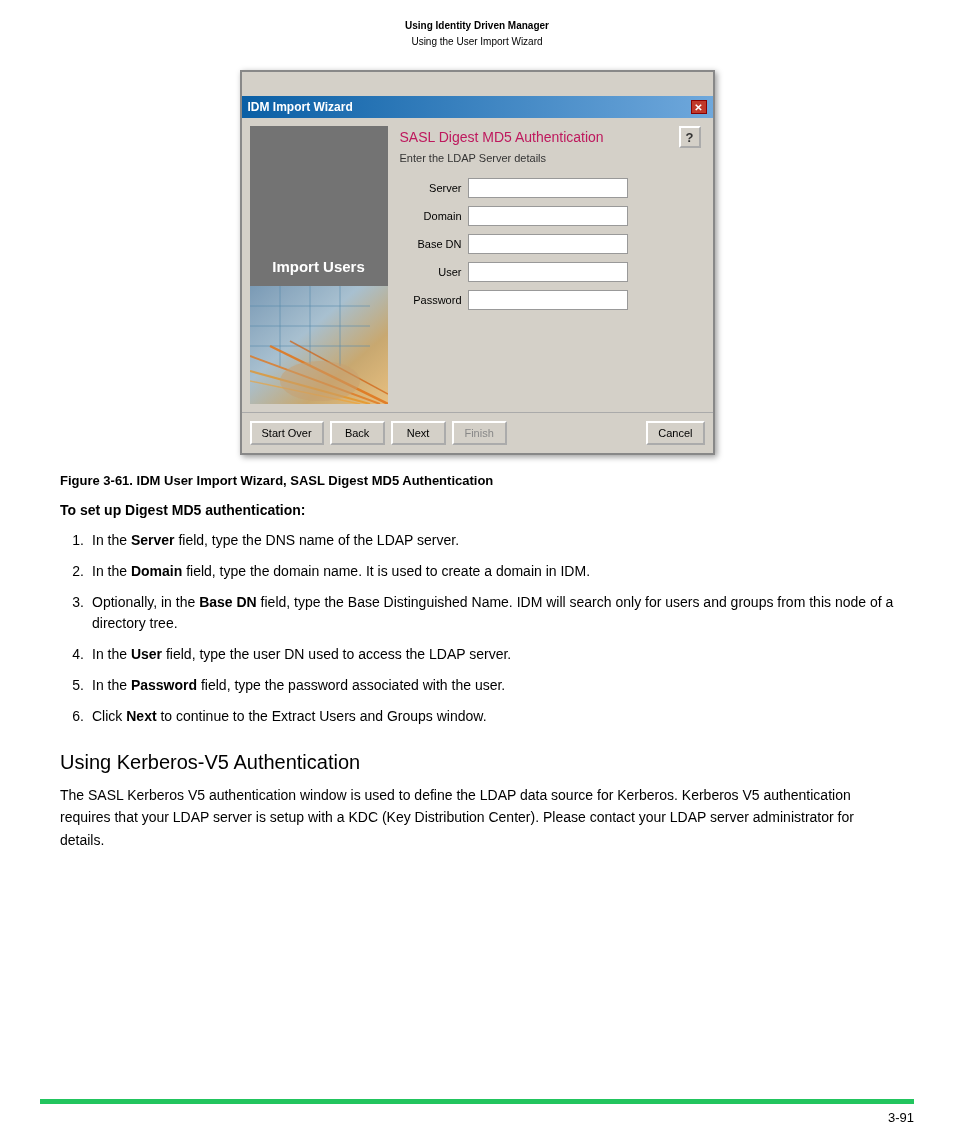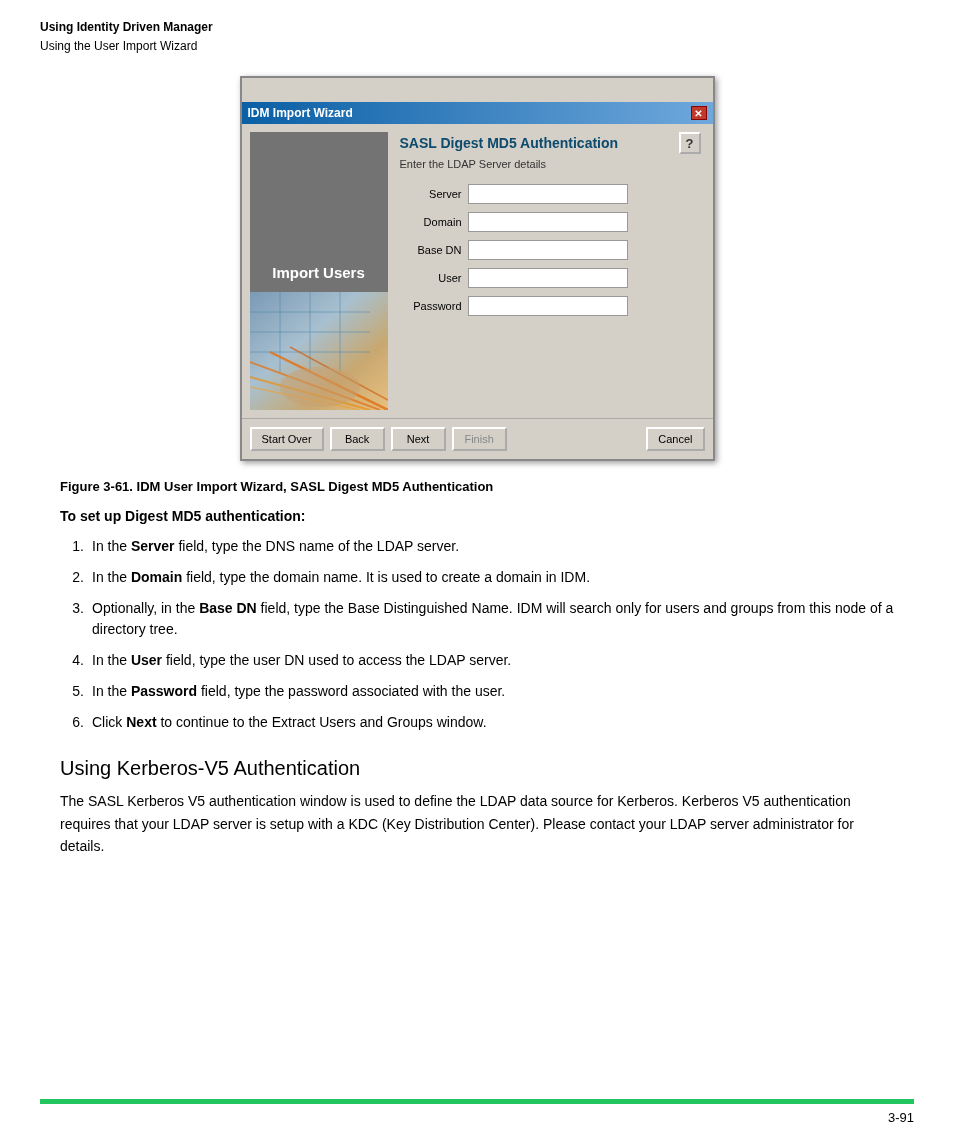--- a/index.html
+++ b/index.html
@@ -8,23 +8,23 @@
       min-height: 1145px;
       background: #ffffff;
       font-family: Arial, sans-serif;
       font-size: 14px;
       color: #000;
       position: relative;
     }
 
     
     .page-header {
-      text-align: left;
+      text-align: center;
       padding: 18px 40px 10px 40px;
-      font-size: 12px;
+      font-size: 10px;
       line-height: 1.6;
     }
     .page-header .title-bold {
       font-weight: bold;
     }
 
     
     .content {
       padding: 10px 60px 30px 60px;
     }
@@ -123,22 +123,22 @@
       padding: 0 4px;
     }
     .dialog-right-header {
       display: flex;
       align-items: center;
       justify-content: space-between;
       margin-bottom: 4px;
     }
     .dialog-right-title {
       font-size: 14px;
-      font-weight: bold;
-      color: #0c4a6e;
+      font-weight: normal;
+      color: #be185d;
     }
     .help-btn {
       width: 22px;
       height: 22px;
       background: #d4d0c8;
       border: 2px outset #fff;
       display: flex;
       align-items: center;
       justify-content: center;
       font-size: 13px;

